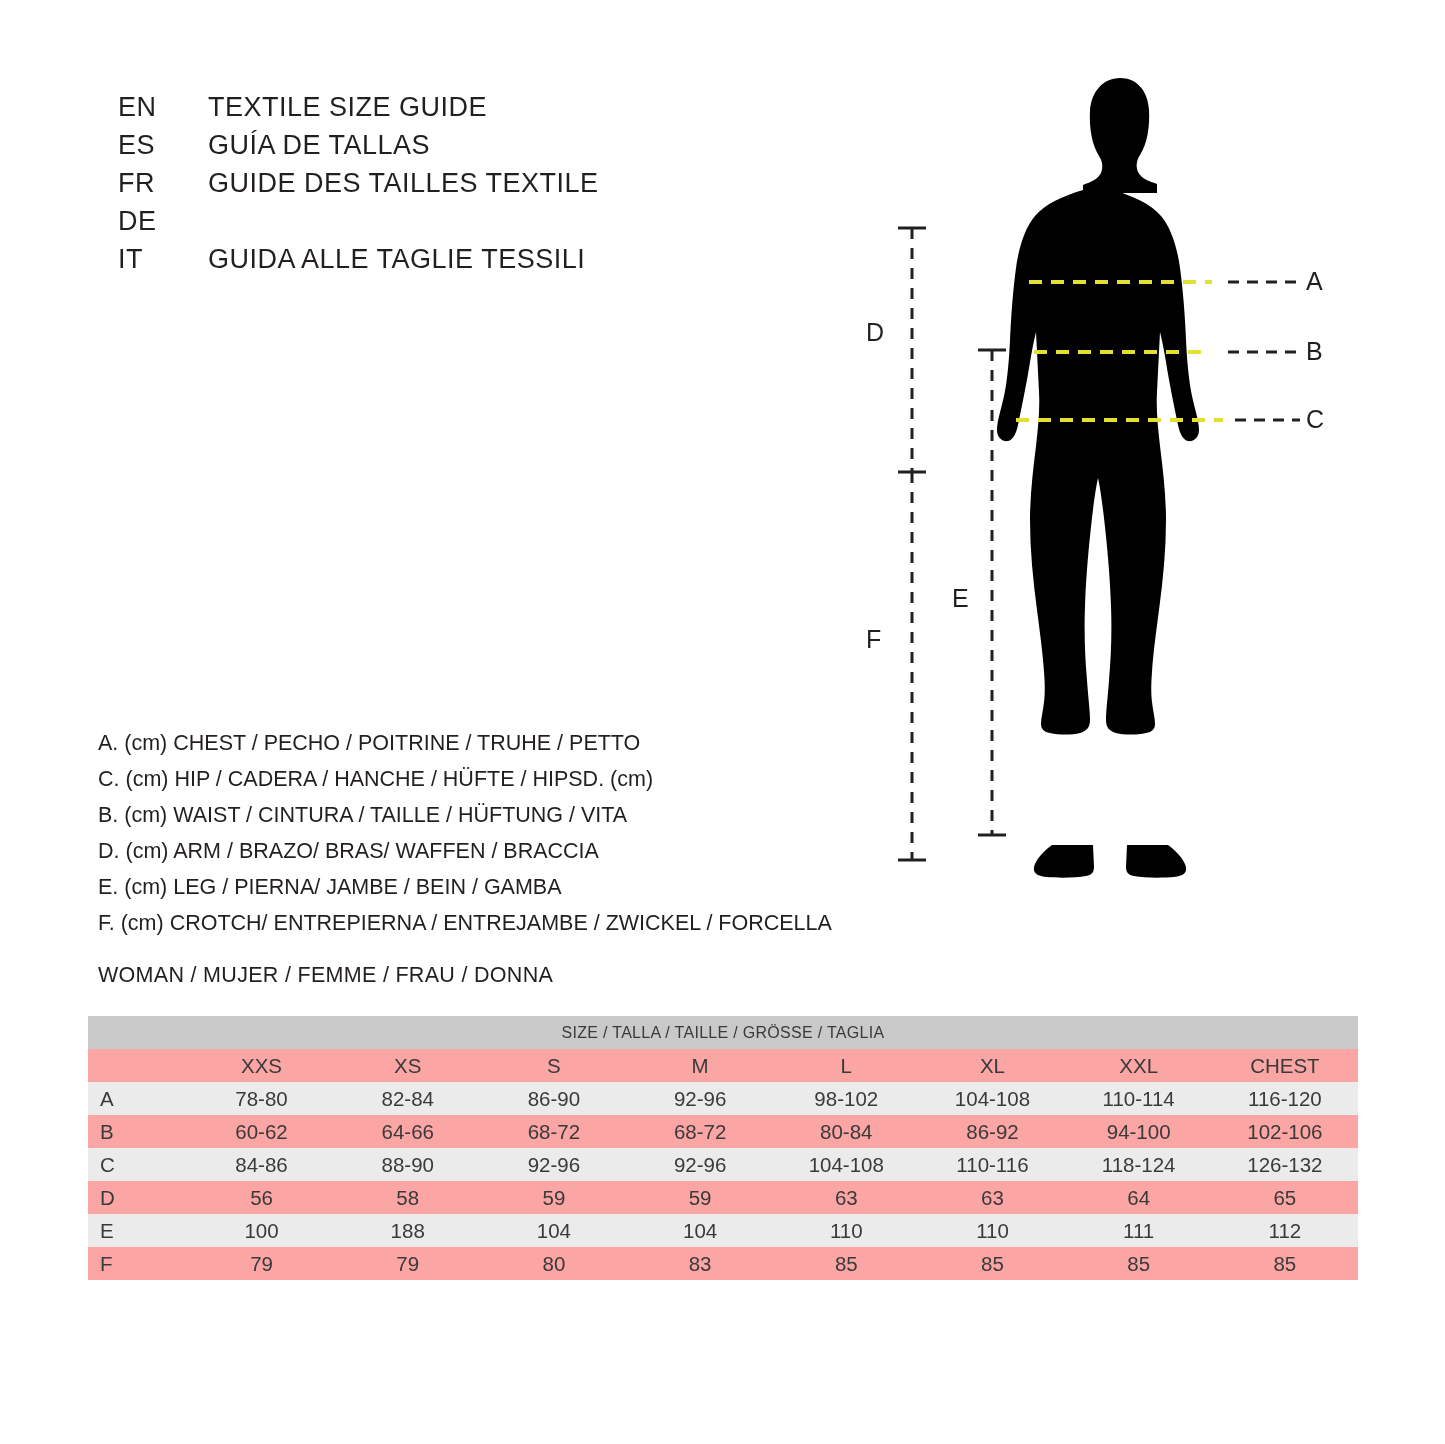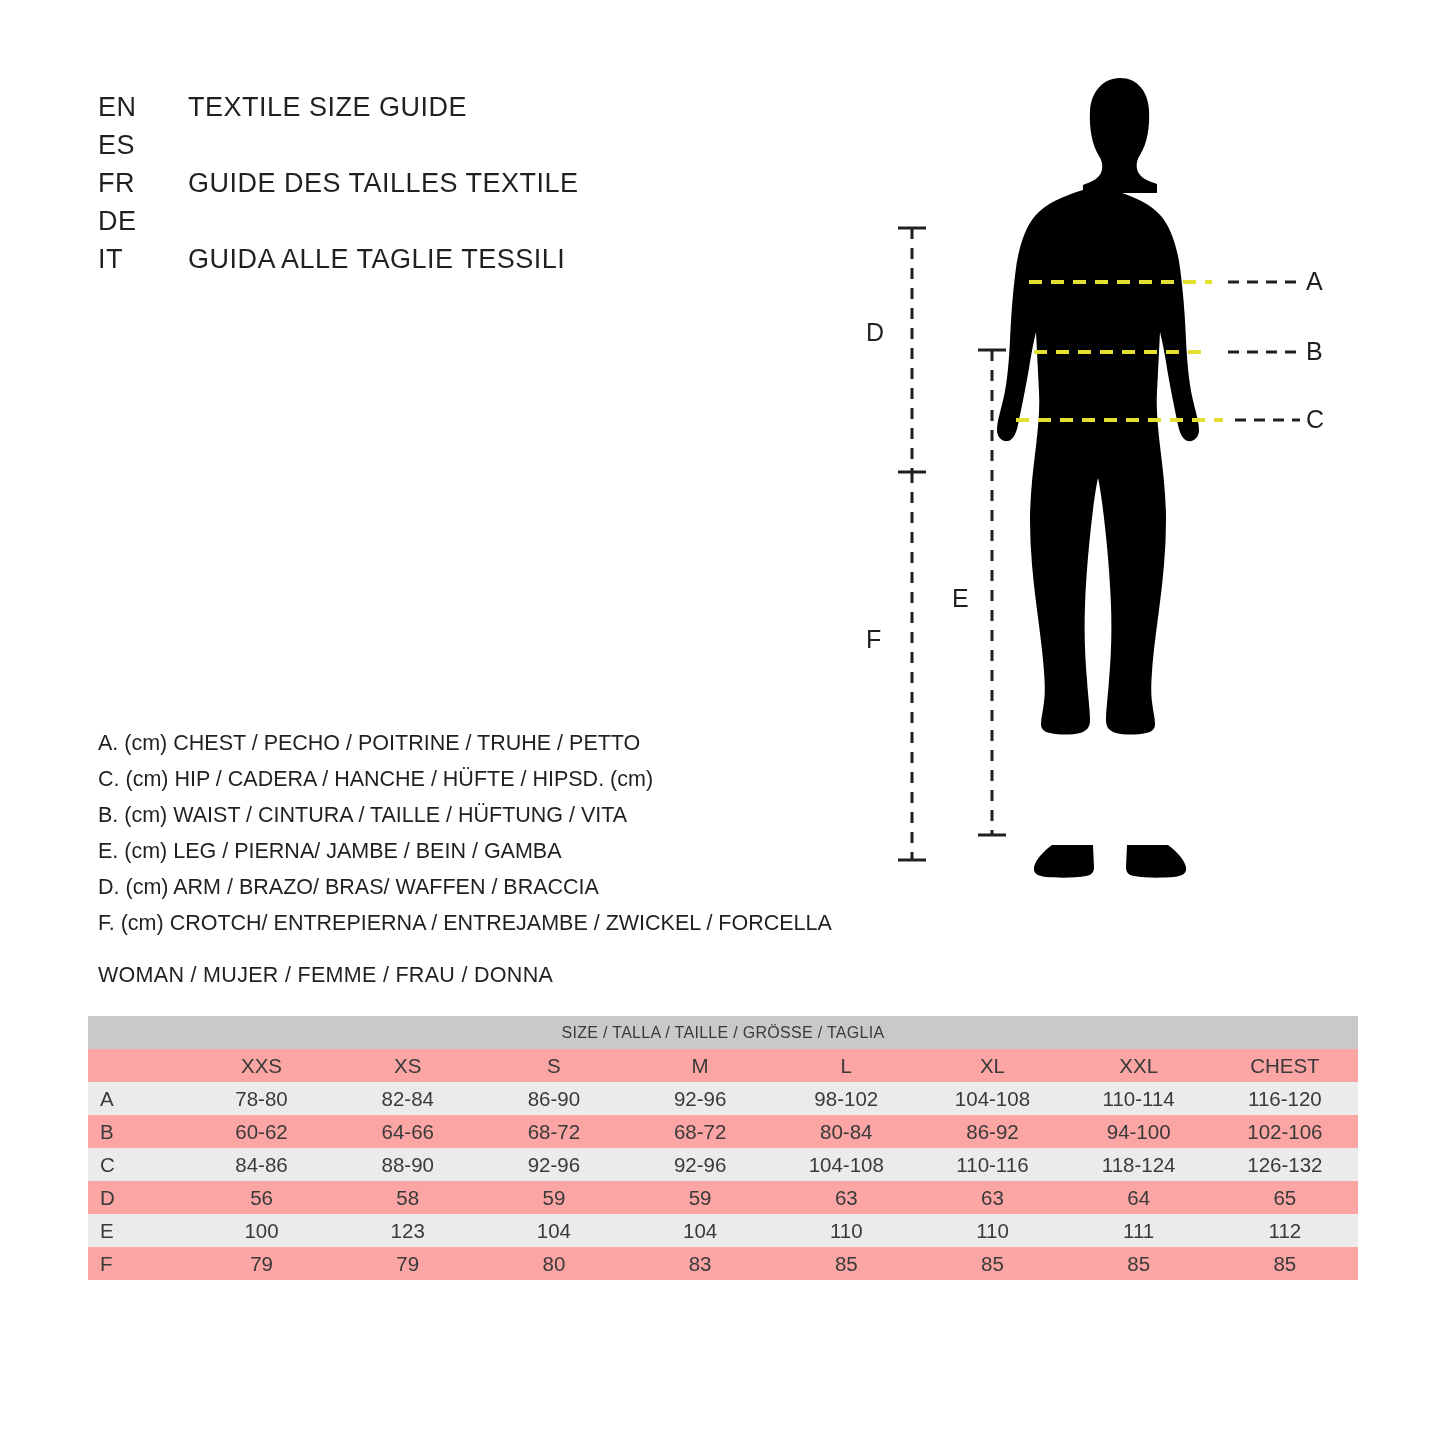--- a/index.html
+++ b/index.html
@@ -26,20 +26,21 @@
   .title-row {
     display: flex;
     align-items: baseline;
     height: 38px;
     font-size: 27px;
     letter-spacing: 0.5px;
   }
   .title-lang {
     width: 90px;
     flex: 0 0 90px;
+    margin-left: 20px;
   }
   .title-text {
     flex: 1;
   }
 
   
   .legend {
     position: absolute;
     left: 98px;
     top: 725px;
@@ -131,20 +132,21 @@
 </head>
 <body>
 
 <div class="titles">
   <div class="title-row">
     <span class="title-lang">EN</span>
     <span class="title-text">TEXTILE SIZE GUIDE</span>
   </div>
   <div class="title-row">
     <span class="title-lang">ES</span>
+    <span class="title-text">GUÍA DE TALLAS</span>
   </div>
   <div class="title-row">
     <span class="title-lang">FR</span>
     <span class="title-text">GUIDE DES TAILLES TEXTILE</span>
   </div>
   <div class="title-row">
     <span class="title-lang">DE</span>
   </div>
   <div class="title-row">
     <span class="title-lang">IT</span>
@@ -247,22 +249,22 @@
   <span class="dim-letter" style="left:466px; top:345px;">C</span>
   <span class="dim-letter" style="left:26px; top:258px;">D</span>
   <span class="dim-letter" style="left:112px; top:524px;">E</span>
   <span class="dim-letter" style="left:26px; top:565px;">F</span>
 </div>
 
 <div class="legend">
   <div class="legend-row">A. (cm) CHEST / PECHO / POITRINE / TRUHE / PETTO</div>
   <div class="legend-row">C. (cm) HIP / CADERA / HANCHE / HÜFTE / HIPSD. (cm)</div>
   <div class="legend-row">B. (cm) WAIST / CINTURA / TAILLE / HÜFTUNG / VITA</div>
+  <div class="legend-row">D. (cm) ARM / BRAZO/ BRAS/ WAFFEN / BRACCIA</div>
   <div class="legend-row">E. (cm) LEG / PIERNA/ JAMBE / BEIN / GAMBA</div>
-  <div class="legend-row">D. (cm) ARM / BRAZO/ BRAS/ WAFFEN / BRACCIA</div>
   <div class="legend-row">F. (cm) CROTCH/ ENTREPIERNA / ENTREJAMBE / ZWICKEL / FORCELLA</div>
 </div>
 
 <div class="woman-label">WOMAN / MUJER / FEMME / FRAU / DONNA</div>
 
 <div class="table-wrap">
   <table class="size-table">
     <tbody>
       <tr class="row-header">
         <td colspan="9">SIZE / TALLA / TAILLE / GRÖSSE / TAGLIA</td>
@@ -323,21 +325,21 @@
         <td class="col-data">59</td>
         <td class="col-data">63</td>
         <td class="col-data">63</td>
         <td class="col-data">64</td>
         <td class="col-data">65</td>
       </tr>
 
       <tr class="row-cols row-shaded">
         <td class="col-label">E</td>
         <td class="col-data">100</td>
-        <td class="col-data">123</td>
+        <td class="col-data">188</td>
         <td class="col-data">104</td>
         <td class="col-data">104</td>
         <td class="col-data">110</td>
         <td class="col-data">110</td>
         <td class="col-data">111</td>
         <td class="col-data">112</td>
       </tr>
 
       <tr class="row-cols row-plain">
         <td class="col-label">F</td>

